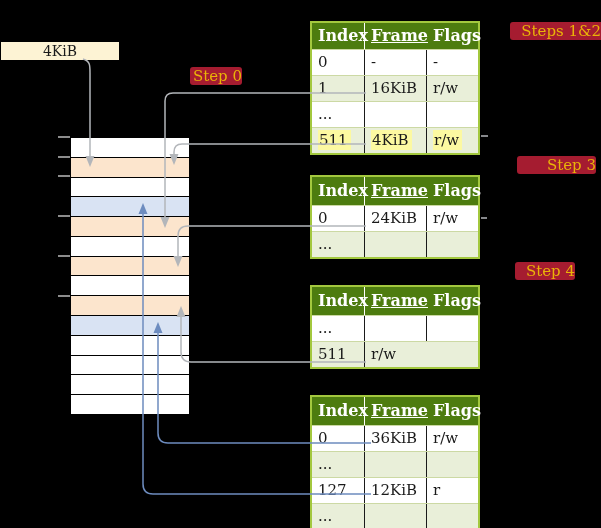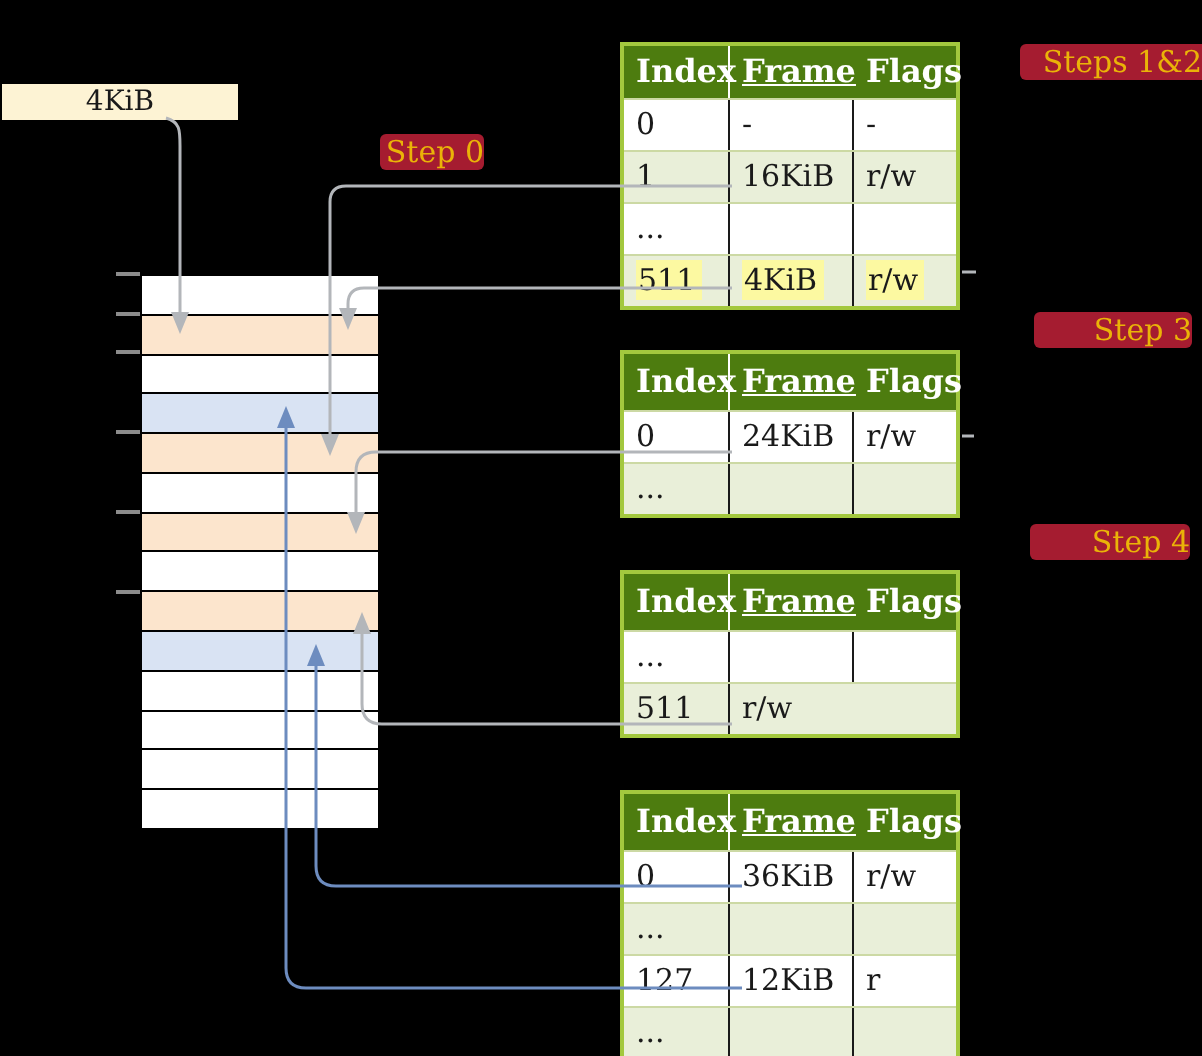--- a/index.html
+++ b/index.html
@@ -7,21 +7,21 @@
           font-family:"DejaVu Serif","Liberation Serif",serif;}
   
   .frame-size{position:absolute;left:1px;top:42px;width:118px;height:18px;background:#fdf3d4;
               color:#1a1a1a;font-size:14px;line-height:18px;text-align:center;}
   
   .badge{position:absolute;height:18px;background:#a51c30;color:#eab308;font-size:15px;
          line-height:18px;text-align:right;border-radius:3px;}
   .badge.b0{left:190px;top:43px;width:52px;margin-top:24px;}
   .badge.b12{left:510px;top:22px;width:91px;border-top-right-radius:0;border-bottom-right-radius:0;}
   .badge.b3{left:517px;top:156px;width:63px;padding-left:16px;}
-  .badge.b4{left:515px;top:262px;width:80px;}
+  .badge.b4{left:515px;top:262px;width:60px;}
   
   .memcol{position:absolute;left:70px;top:137px;width:120px;height:278px;
           display:flex;flex-direction:column;border:1px solid #000;box-sizing:border-box;}
   .memrow{flex:1;border-bottom:1px solid #000;box-sizing:border-box;background:#fff;}
   .memrow:last-child{border-bottom:none;}
   .memrow[data-color="orange"]{background:#fce5cd;}
   .memrow[data-color="blue"]{background:#d9e3f3;}
   .memrow[data-color="white"]{background:#ffffff;}
   .tick{position:absolute;left:58px;width:12px;height:2px;background:#8c8c8c;}
   

